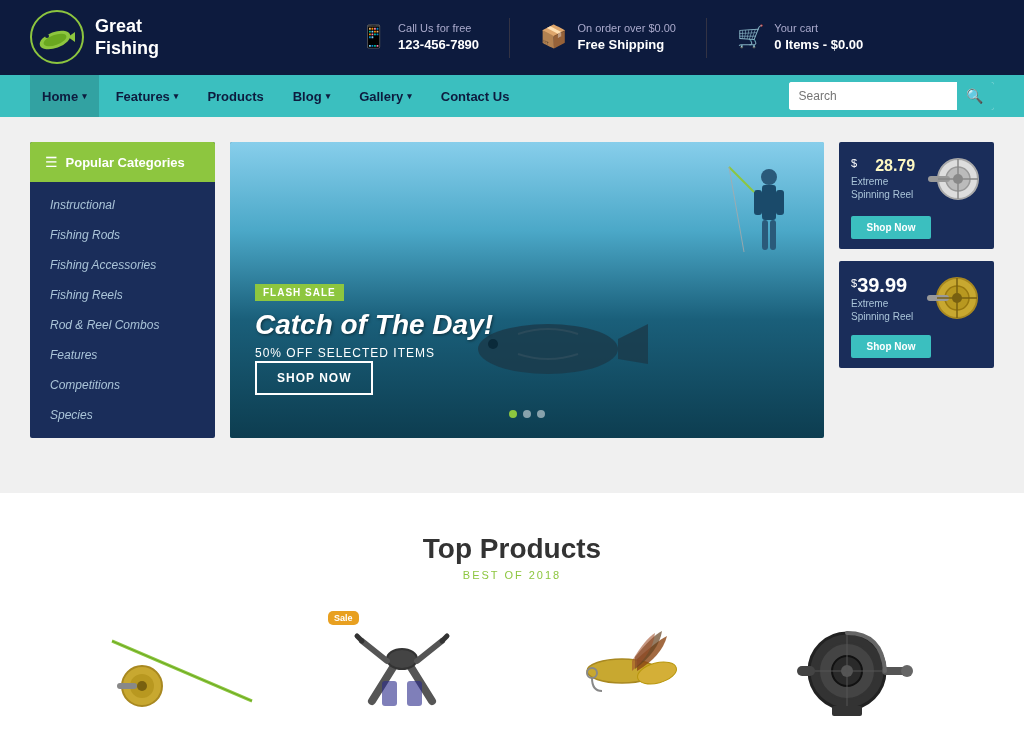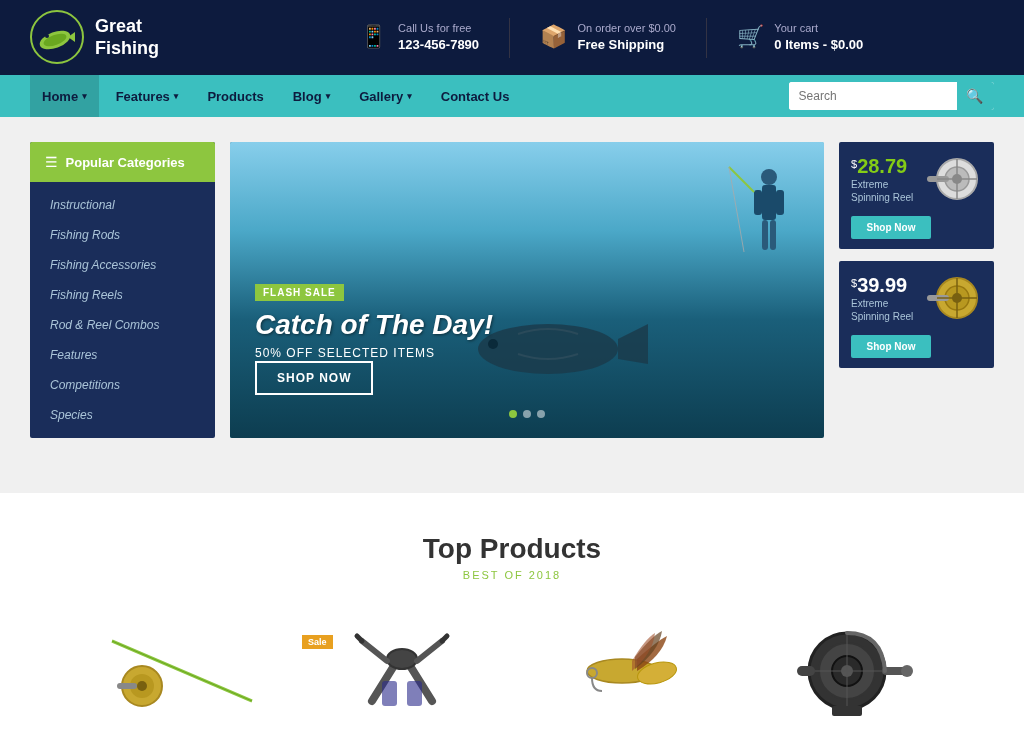--- a/index.html
+++ b/index.html
@@ -308,28 +308,27 @@
     .product-thumb {
       width: 200px;
       display: flex;
       flex-direction: column;
       align-items: center;
       position: relative;
     }
     .sale-badge {
       position: absolute;
       top: 0;
-      left: 0;
+      left: 26px;
       background: #e8a020;
       color: white;
       font-size: 9px;
       font-weight: bold;
       padding: 2px 6px;
-      border-radius: 0;
-      margin-top: 24px;
+      border-radius: 5px;
     }
     .product-thumb-img {
       width: 170px;
       height: 120px;
       display: flex;
       align-items: center;
       justify-content: center;
     }
 
     
@@ -473,21 +472,21 @@
         </div>
       </div>
     </div>
 
     <div class="product-cards">
 
       <div class="product-card">
         <div class="product-card-inner">
           <div>
             <div class="product-price">
-              <span style="font-size:11px;vertical-align:super;">$</span><span style="font-size:20px;font-weight:bold;color:#84cc16;">28.79</span>
+              <span style="font-size:11px;vertical-align:super;">$</span><span style="font-size:16px;font-weight:bold;color:#fef9c3;margin-left:18px;">28.79</span>
             </div>
             <div class="product-desc">Extreme<br>Spinning Reel</div>
           </div>
           <div style="flex:1;display:flex;justify-content:flex-end;">
             <svg width="60" height="50" viewBox="0 0 60 50">
               <circle cx="35" cy="25" r="20" fill="#ddd" stroke="#aaa" stroke-width="2"></circle>
               <circle cx="35" cy="25" r="12" fill="#bbb" stroke="#999" stroke-width="1.5"></circle>
               <circle cx="35" cy="25" r="5" fill="#888"></circle>
               <rect x="5" y="22" width="22" height="6" fill="#999" rx="3"></rect>
               <line x1="35" y1="5" x2="35" y2="45" stroke="#888" stroke-width="1.5"></line>

